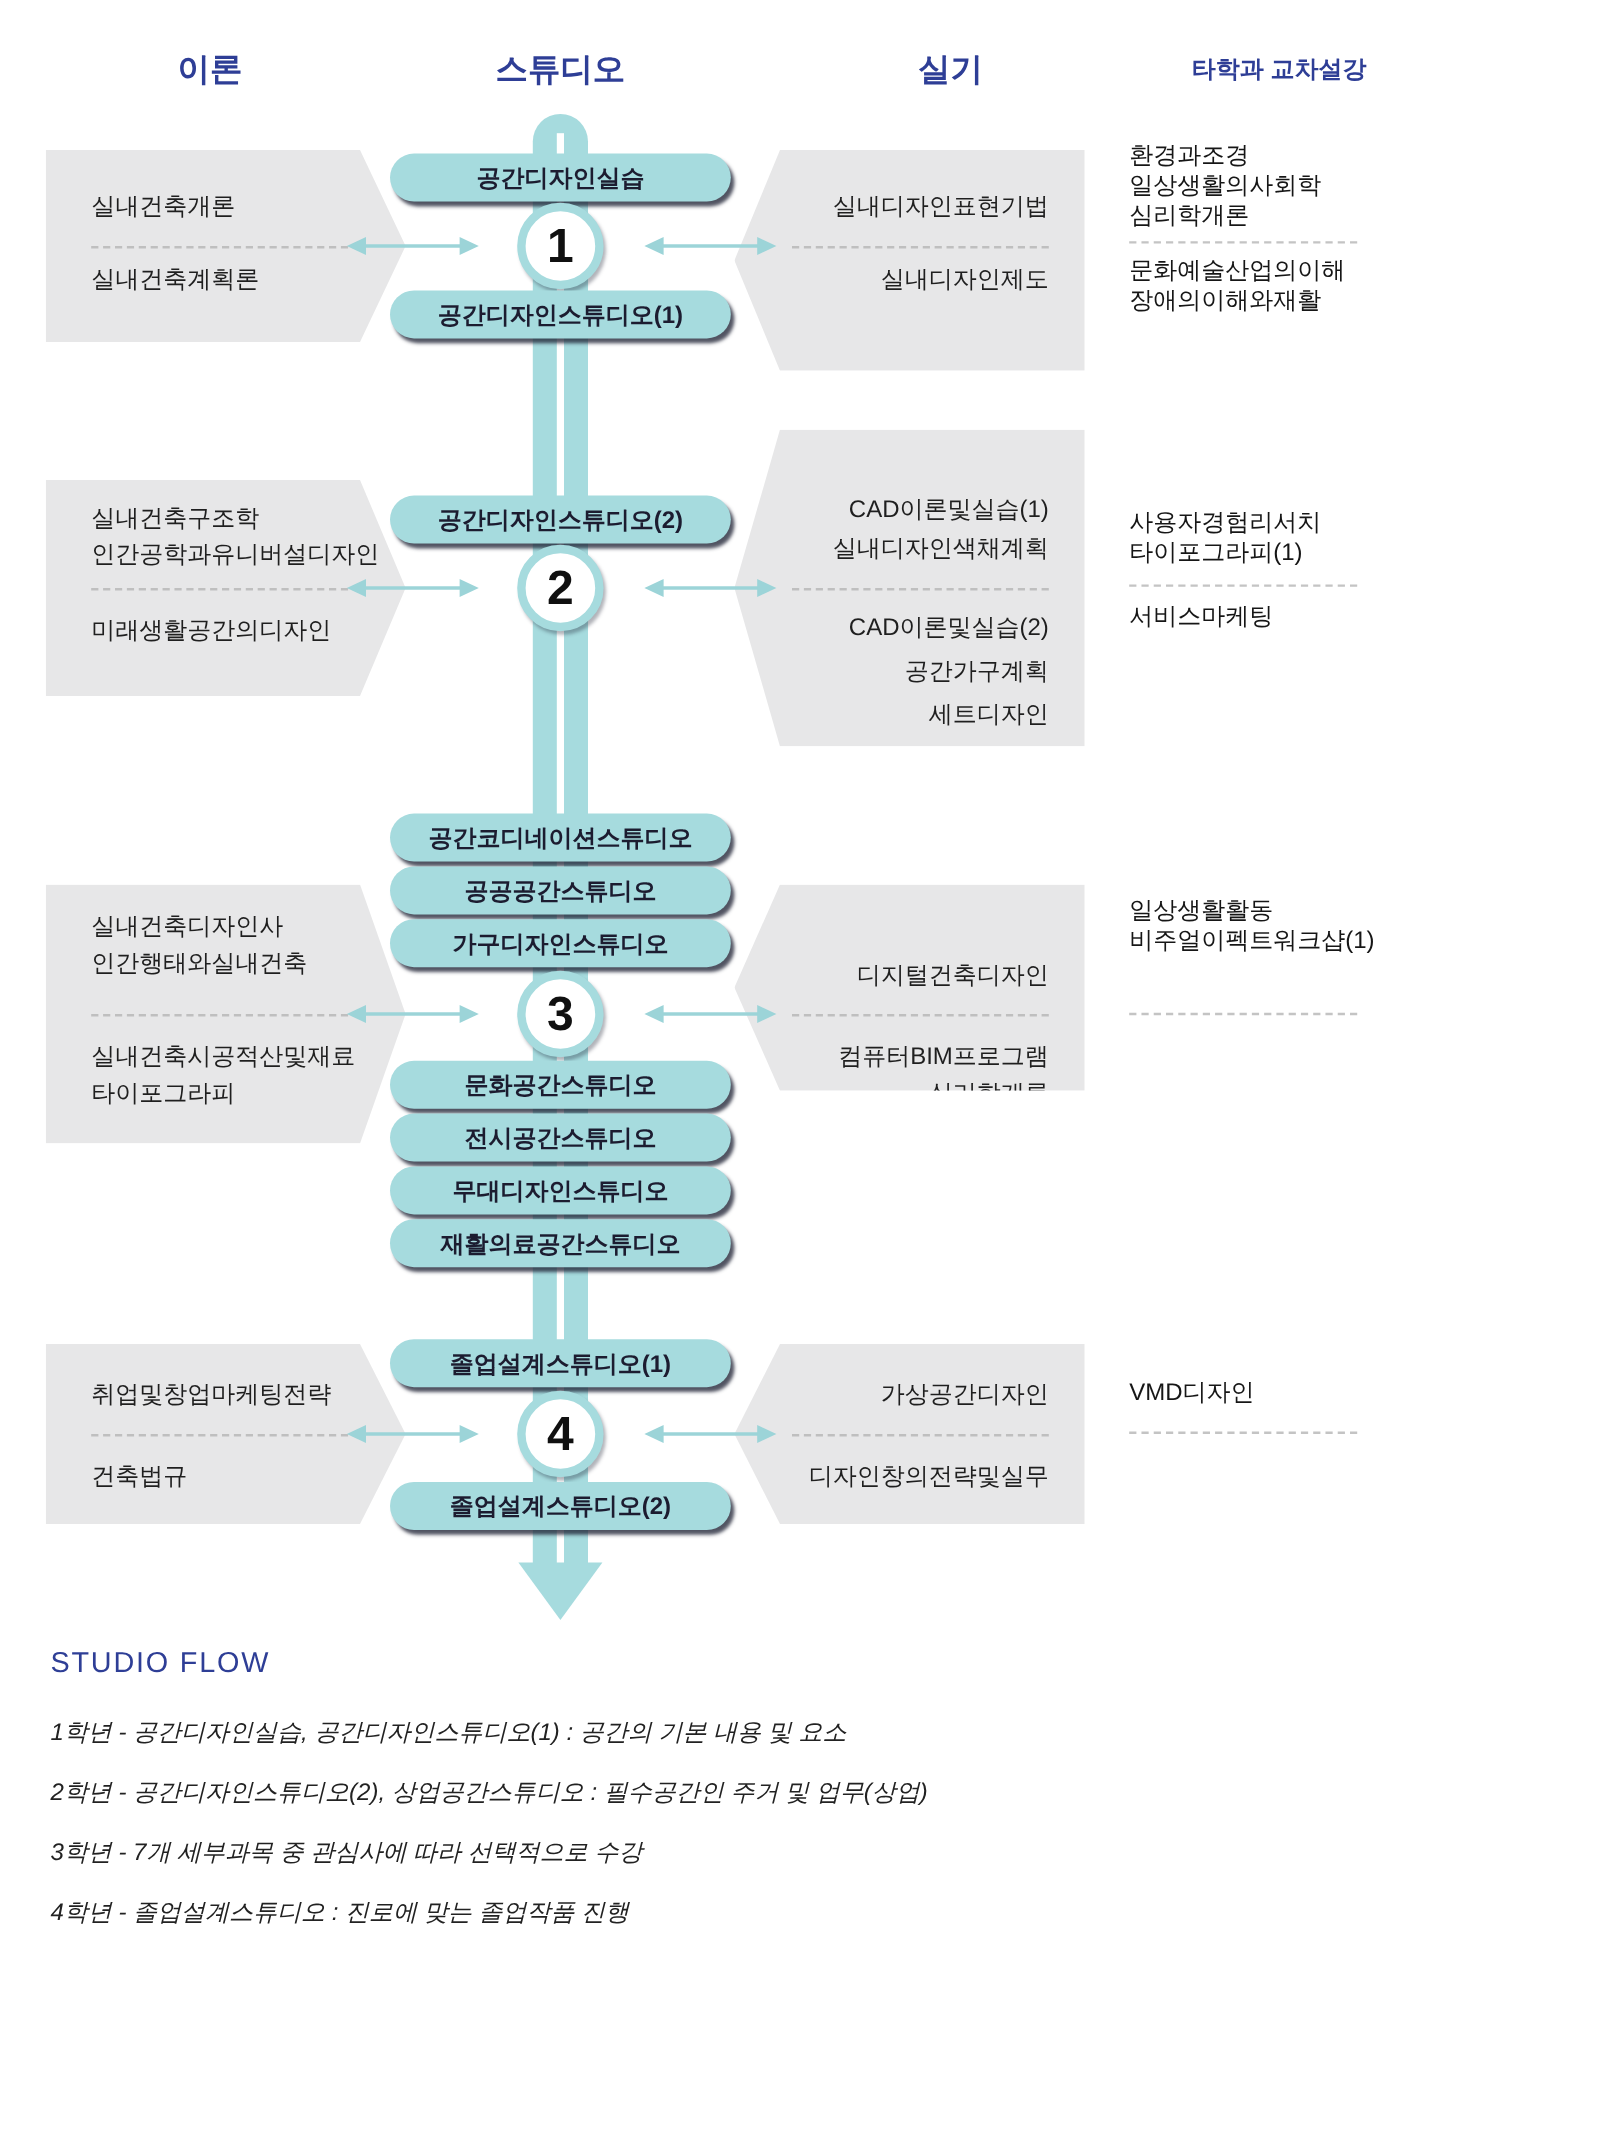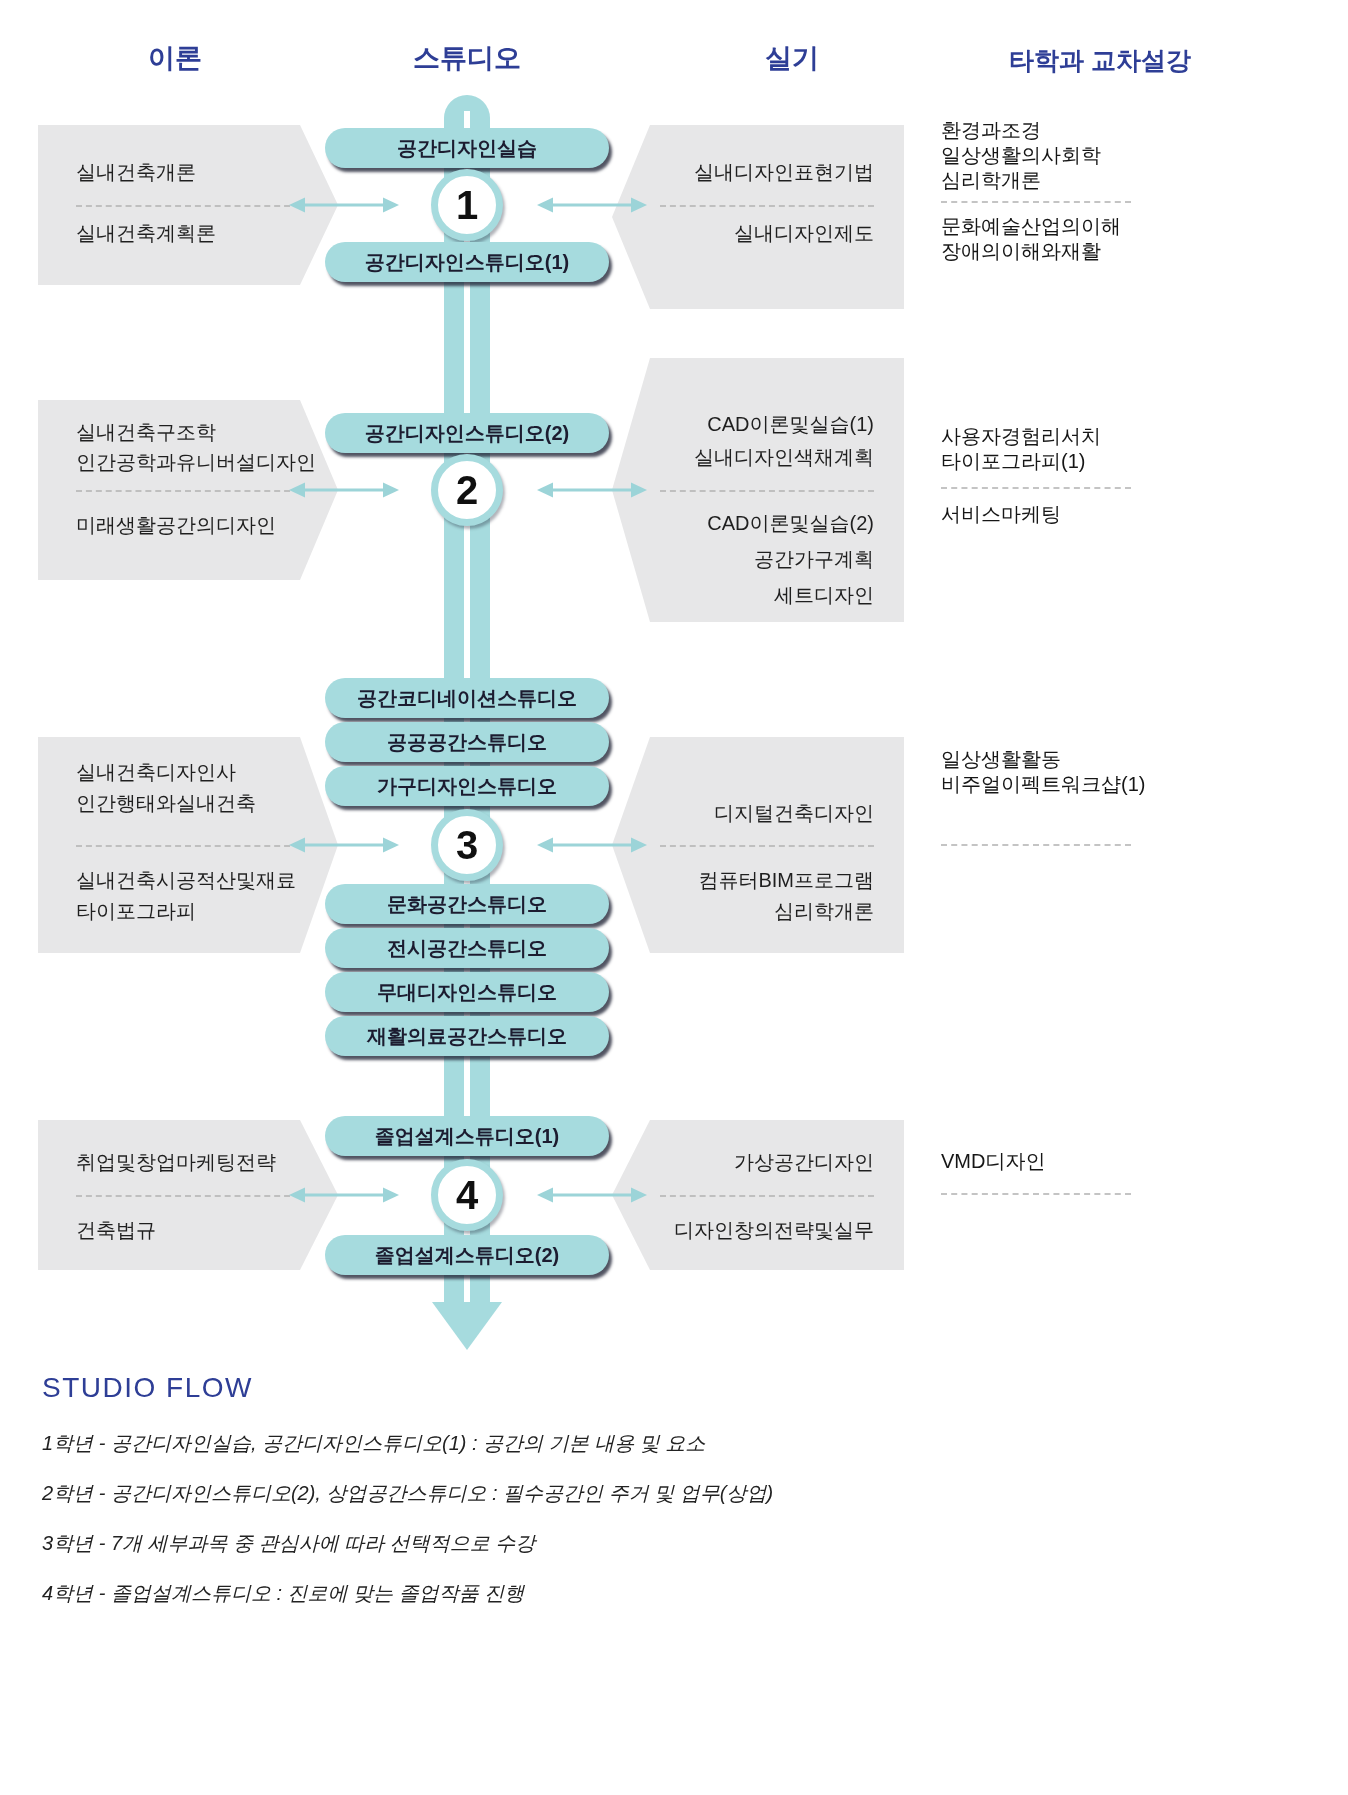--- a/index.html
+++ b/index.html
@@ -1,20 +1,20 @@
 <!DOCTYPE html>
 <html><head>
 <meta charset="utf-8">
 <style>
   * { margin:0; padding:0; box-sizing:border-box; }
   html,body { background:#ffffff; font-family:"Liberation Sans", sans-serif; }
   .canvas { position:relative; width:1348px; height:1795px; background:#ffffff; overflow:hidden; }
 
   .hdr { position:absolute; font-size:27px; font-weight:700; color:#2e3e96; text-align:center; }
-  .hdr.small { font-size:25px; text-align:right; }
+  .hdr.small { font-size:20px; text-align:center; }
 
   .band { position:absolute; left:444px; top:95px; width:46px; height:1210px;
           background:#a6dbde; border-radius:23px 23px 0 0; z-index:0; }
   .band-stripe { position:absolute; left:50%; transform:translateX(-50%); top:16px; bottom:0;
                  width:6px; background:#ffffff; }
   .band-arrow { position:absolute; left:432px; top:1302px; width:0; height:0;
                 border-left:35px solid transparent; border-right:35px solid transparent;
                 border-top:48px solid #a6dbde; z-index:0; }
 
   .gbox { position:absolute; background:#e7e7e8; z-index:0; }
@@ -37,21 +37,21 @@
                  border:7px solid #a6dbde; border-radius:50%; display:flex; align-items:center;
                  justify-content:center; font-size:40px; font-weight:700; color:#101010;
                  box-shadow:2px 3px 3px rgba(32,36,54,0.35); z-index:3; }
 
   .harrow { position:absolute; height:24px; z-index:2; }
 
   .xrow { position:absolute; left:941px; height:25px; line-height:25px; font-size:20px;
           color:#161616; white-space:nowrap; }
   .xdiv { position:absolute; left:941px; width:190px; border-top:2px dashed #c4c4c4; }
 
-  .sf-title { position:absolute; left:42px; top:1372px; font-size:28px; color:#2e3e96;
+  .sf-title { position:absolute; left:42px; top:1372px; font-size:24px; color:#2e3e96;
               font-weight:500; letter-spacing:1.5px; }
   .sf-line  { position:absolute; left:42px; font-size:20px; color:#222222; white-space:nowrap;font-style:italic; }
 </style>
 </head>
 <body>
 
 <div class="canvas">
 
   <div class="hdr" style="left:95px;top:40px;width:160px">이론</div>
   <div class="hdr" style="left:377px;top:40px;width:180px">스튜디오</div>
@@ -142,21 +142,21 @@
   <div class="xdiv" style="top:487px"></div>
   <div class="xrow" style="top:502px">서비스마케팅</div>
 
   <div class="gbox gbox-left" style="top:737px;height:216px">
     <div class="row" style="top:35px">실내건축디자인사</div>
     <div class="row" style="top:66px">인간행태와실내건축</div>
     <div class="gdiv" style="top:108px"></div>
     <div class="row" style="top:143px">실내건축시공적산및재료</div>
     <div class="row" style="top:174px">타이포그라피</div>
   </div>
-  <div class="gbox gbox-right" style="top:737px;height:216px">
+  <div class="gbox gbox-right" style="top:737px;height:172px">
     <div class="row" style="top:76px">디지털건축디자인</div>
     <div class="gdiv" style="top:108px"></div>
     <div class="row" style="top:143px">컴퓨터BIM프로그램</div>
     <div class="row" style="top:174px">심리학개론</div>
   </div>
 
   <div class="pill" style="top:678px">공간코디네이션스튜디오</div>
   <div class="pill" style="top:722px">공공공간스튜디오</div>
   <div class="pill" style="top:766px">가구디자인스튜디오</div>
   <div class="year-circle" style="top:809px">

